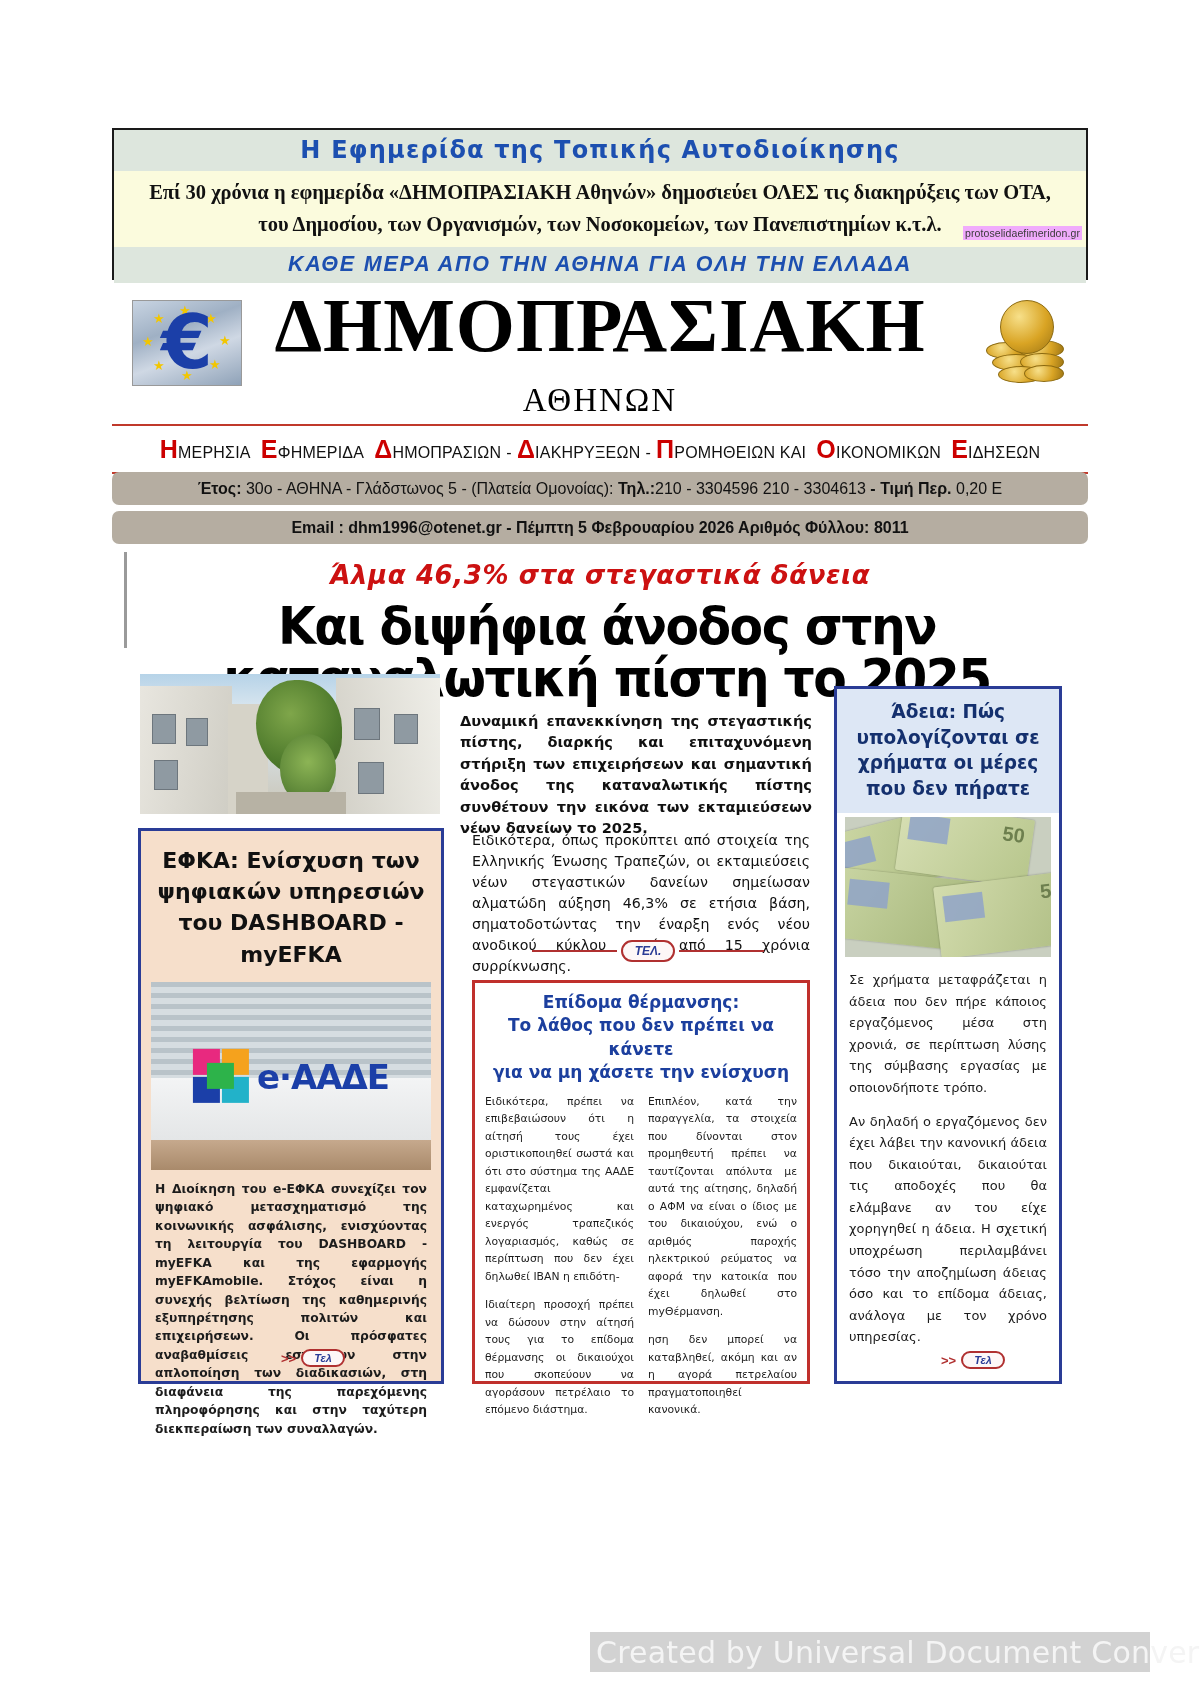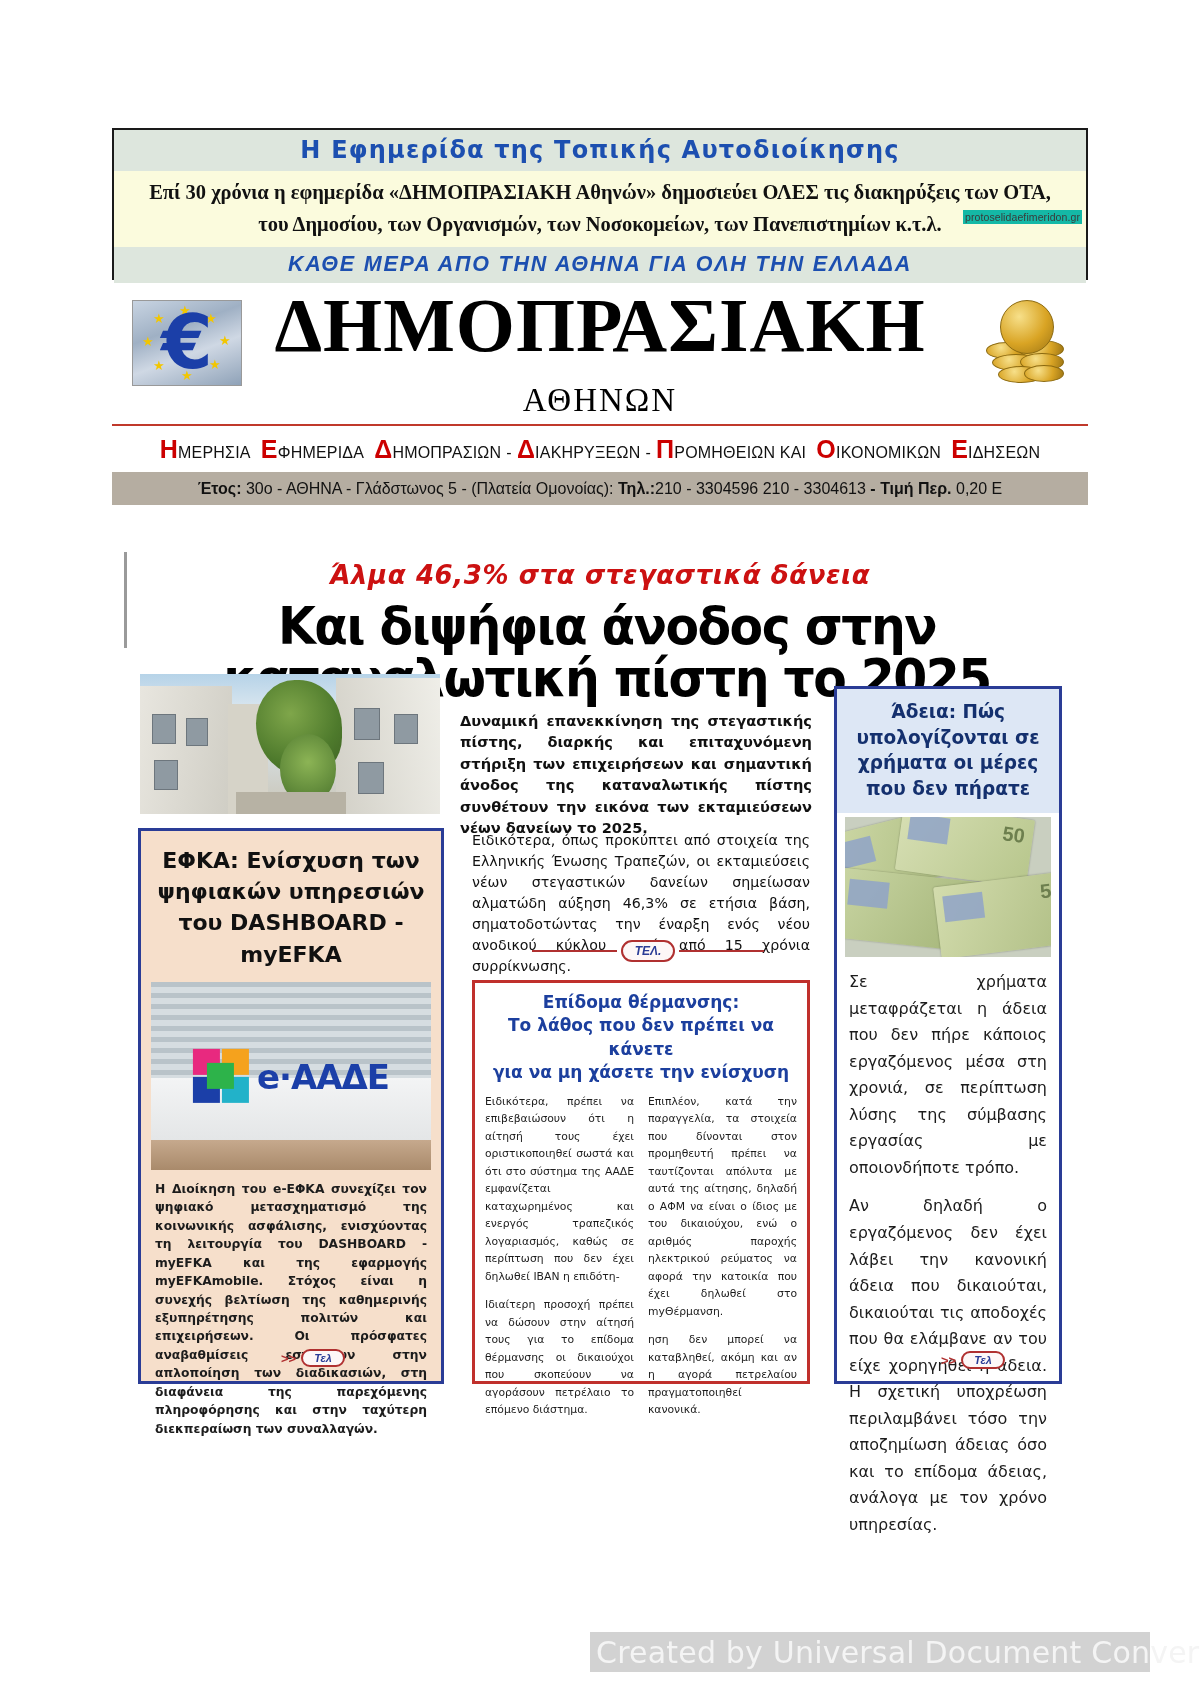--- a/index.html
+++ b/index.html
@@ -59,24 +59,24 @@
   .promo-band-bottom {
     font-size: 21.5px;
     font-style: italic;
     padding: 5px 0 6px 0;
     letter-spacing: 1.8px;
     font-family: "Liberation Sans", sans-serif;
   }
   .watermark-url {
     position: absolute;
     right: 4px;
-    top: 80px;
+    top: 96px;
     font-size: 10.5px;
     color: #3a3a3a;
-    background: #14b8a6;
+    background: #f0abfc;
     padding: 1px 2px;
     letter-spacing: 0.1px;
     font-family: "Liberation Sans", sans-serif;
   }
 
   
   .masthead {
     position: absolute;
     left: 112px;
     top: 286px;
@@ -199,20 +199,21 @@
     width: 976px;
     background: #b5ada1;
     text-align: center;
     color: #111;
     font-size: 16px;
     box-sizing: border-box;
     display: flex;
     align-items: center;
     justify-content: center;
     font-family: "Liberation Sans", sans-serif;
+    border-radius: 7px;
   }
   .info-bar-1 { top: 472px; height: 33px; }
   .info-bar-2 { top: 511px; height: 33px; }
   .info-bar b { font-weight: bold; }
 
   
   .content {
     position: absolute;
     left: 112px;
     top: 552px;
@@ -484,21 +485,21 @@
     box-shadow: 0 0 2px rgba(0,0,0,.35);
   }
   .bill.b1 { left:-18px; top:4px;  width:130px; height:66px; background:linear-gradient(120deg,#cfd9a8,#aabb7e); transform: rotate(-14deg); }
   .bill.b2 { left:54px;  top:-6px; width:132px; height:68px; background:linear-gradient(120deg,#d7dfb4,#b7c68c); transform: rotate(8deg); }
   .bill.b3 { left:-6px;  top:58px; width:140px; height:70px; background:linear-gradient(120deg,#c8d4a2,#a3b477); transform: rotate(6deg); }
   .bill.b4 { left:92px;  top:62px; width:136px; height:72px; background:linear-gradient(120deg,#d3dcad,#aebd83); transform: rotate(-7deg); }
   .bill .stripe { position:absolute; left:8px; top:10px; width:40px; height:26px; background:#8fa3c8; opacity:.85; }
   .bill .num { position:absolute; right:8px; top:6px; font-size:20px; font-weight:bold; color:#6d7f4e; font-family:"Liberation Sans",sans-serif; }
   .leave-body {
     font-family: "DejaVu Sans", sans-serif;
-    font-size: 16px;
+    font-size: 13px;
     line-height: 1.66;
     color: #1c1c1c;
     text-align: justify;
     padding: 4px 12px 0 12px;
   }
   .leave-body p { margin: 0 0 12px 0; }
   .leave-tel { left: 104px; bottom: 12px; }
 
   
   .udc-watermark {
@@ -576,20 +577,23 @@
       <span class="cap">Ε</span><span class="sm">ΙΔΗΣΕΩΝ</span>
     </div>
   </div>
 
   <div class="info-bar info-bar-1">
     <span>
       <b>Έτος:</b><span> 30ο - ΑΘΗΝΑ  - Γλάδστωνος 5 - (Πλατεία Ομονοίας):  </span><b>Τηλ.:</b><span>210 - 3304596  210 - 3304613</span><b>  - Τιμή Περ.</b><span> 0,20 Ε</span>
     </span>
   </div>
 
+  <div class="info-bar info-bar-2">
+    <b>Email : dhm1996@otenet.gr - Πέμπτη 5 Φεβρουαρίου 2026  Αριθμός Φύλλου: 8011</b>
+  </div>
 
   <div class="content">
 
     <div class="rule-left"></div>
 
     <div class="kicker">Άλμα 46,3% στα στεγαστικά δάνεια</div>
     <div class="headline">Και διψήφια άνοδος στην καταναλωτική πίστη το 2025</div>
 
     <div class="photo-street">
       <div class="ps-sky"></div>

